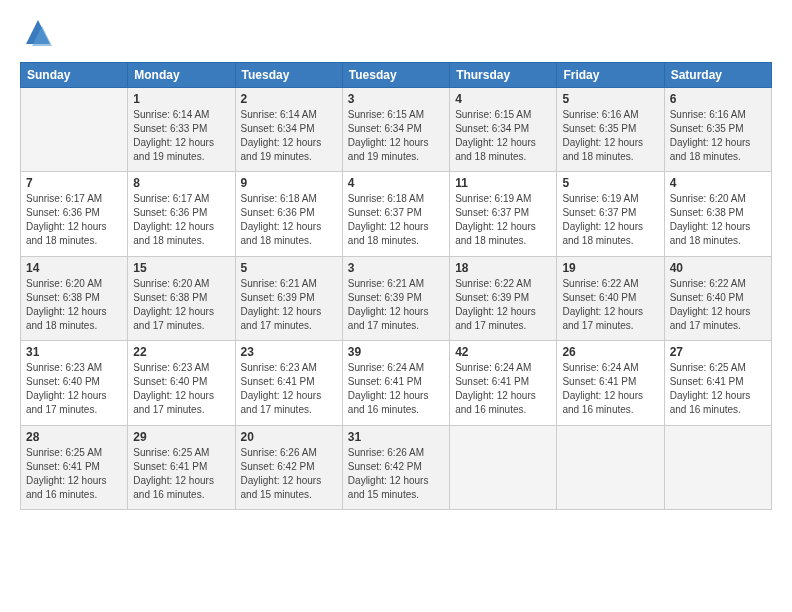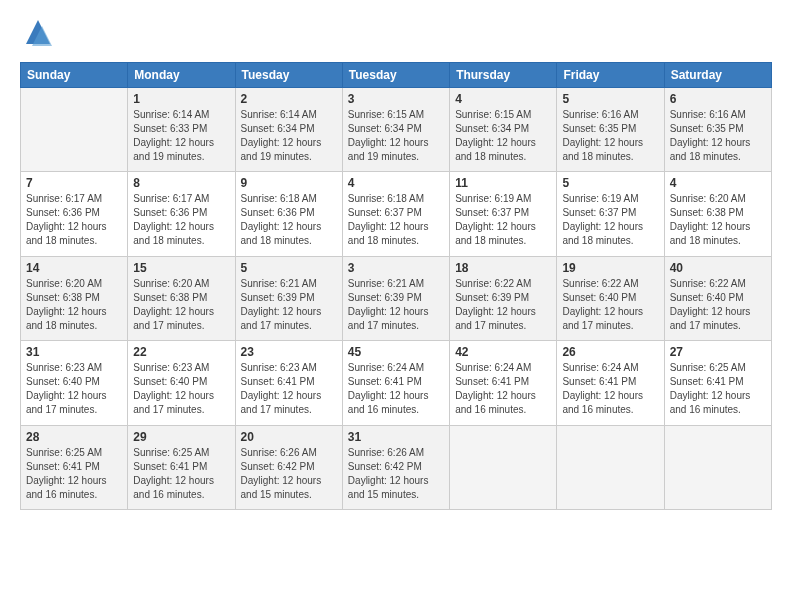--- a/index.html
+++ b/index.html
@@ -300,21 +300,21 @@
 and 17 minutes.</div>
           </td>
           <td>
             <span class="day-num">23</span>
             <div class="day-info" style="white-space: pre-line;">Sunrise: 6:23 AM
 Sunset: 6:41 PM
 Daylight: 12 hours
 and 17 minutes.</div>
           </td>
           <td>
-            <span class="day-num">45</span>
+            <span class="day-num">39</span>
             <div class="day-info" style="white-space: pre-line;">Sunrise: 6:24 AM
 Sunset: 6:41 PM
 Daylight: 12 hours
 and 16 minutes.</div>
           </td>
           <td>
             <span class="day-num">42</span>
             <div class="day-info" style="white-space: pre-line;">Sunrise: 6:24 AM
 Sunset: 6:41 PM
 Daylight: 12 hours

